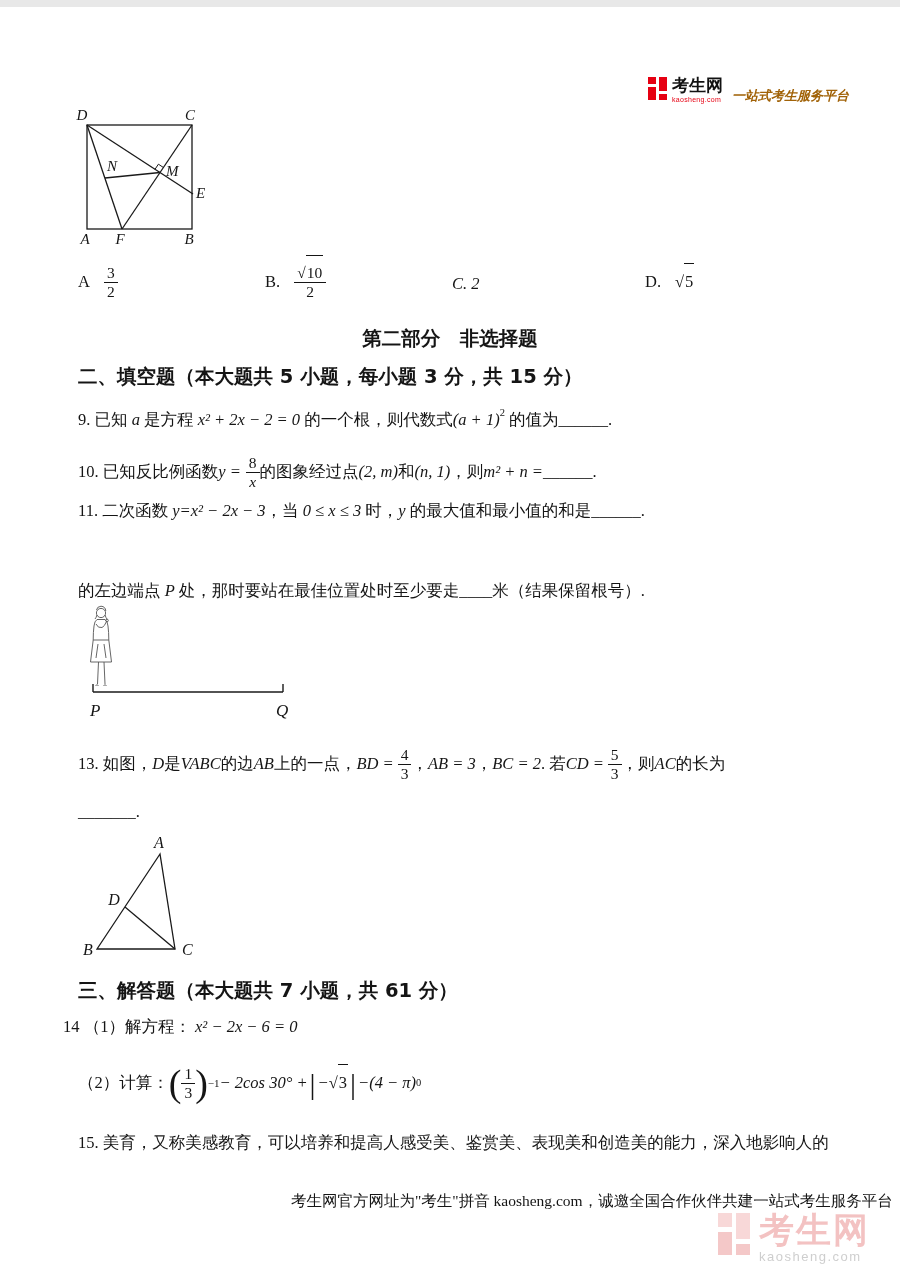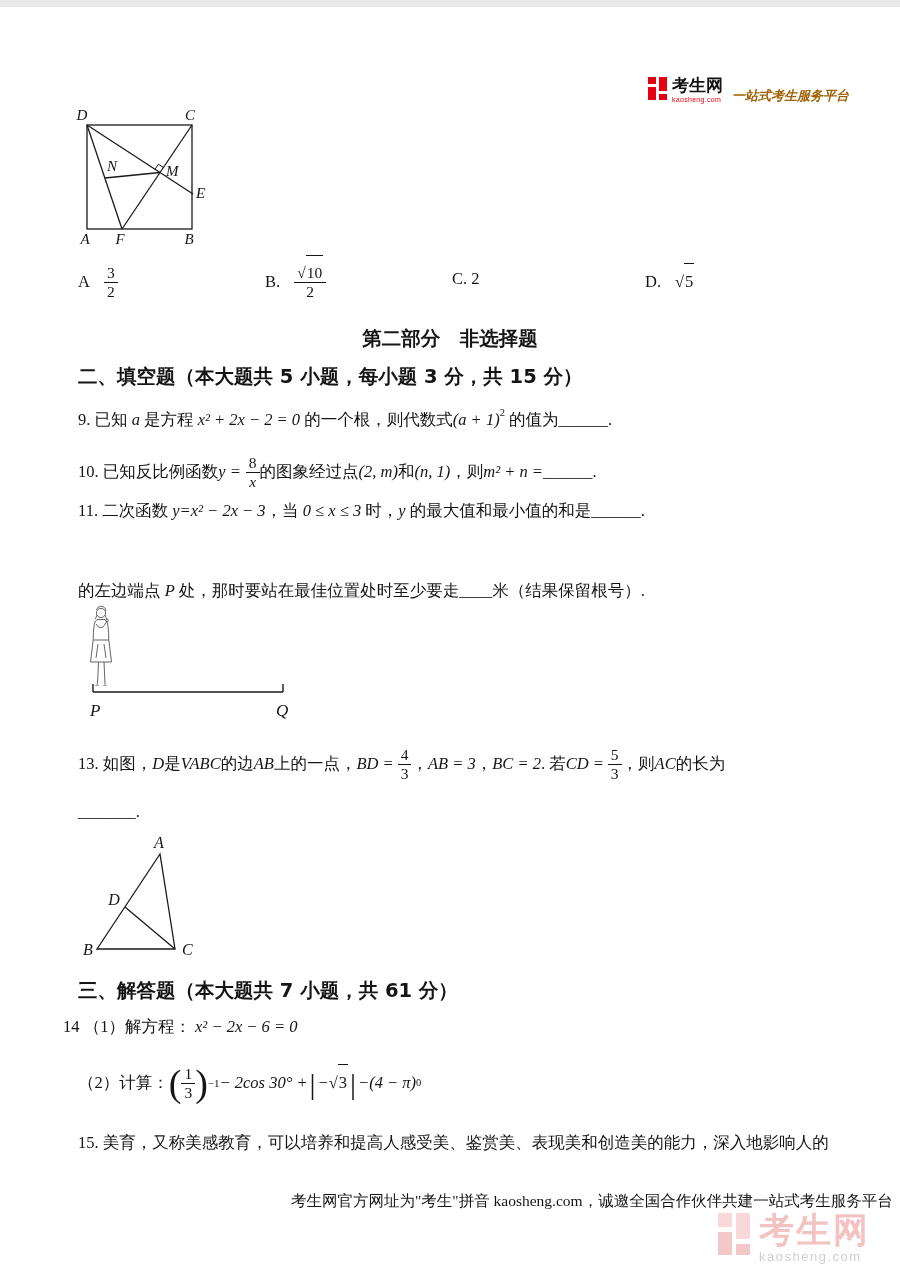--- a/index.html
+++ b/index.html
@@ -88,21 +88,21 @@
       </span>
   </div>
   <div class="abs line" style="left:265px;top:248px;height:54px;display:flex;align-items:center;">
     <span>B.</span>
     <span style="width:14px;"></span>
     <span class="frac">
       <span class="num"><span class="sqrt"><span class="rsign">√</span><span class="rad" style="font-style:normal;">10</span></span></span>
       <span class="den">2</span>
     </span>
   </div>
-  <div class="abs line" style="left:452px;top:260px;height:46px;display:flex;align-items:flex-start;">
+  <div class="abs line" style="left:452px;top:244px;height:46px;display:flex;align-items:flex-end;font-style:italic;">
     <span>C. 2</span>
   </div>
   <div class="abs line" style="left:645px;top:252px;height:46px;display:flex;align-items:center;">
     <span>D.</span>
     <span style="width:14px;"></span>
     <span class="sqrt"><span class="rsign">√</span><span class="rad" style="font-style:normal;">5</span></span>
   </div>
 
   <div class="abs heading center" style="top:318px;">第二部分　非选择题</div>
 

